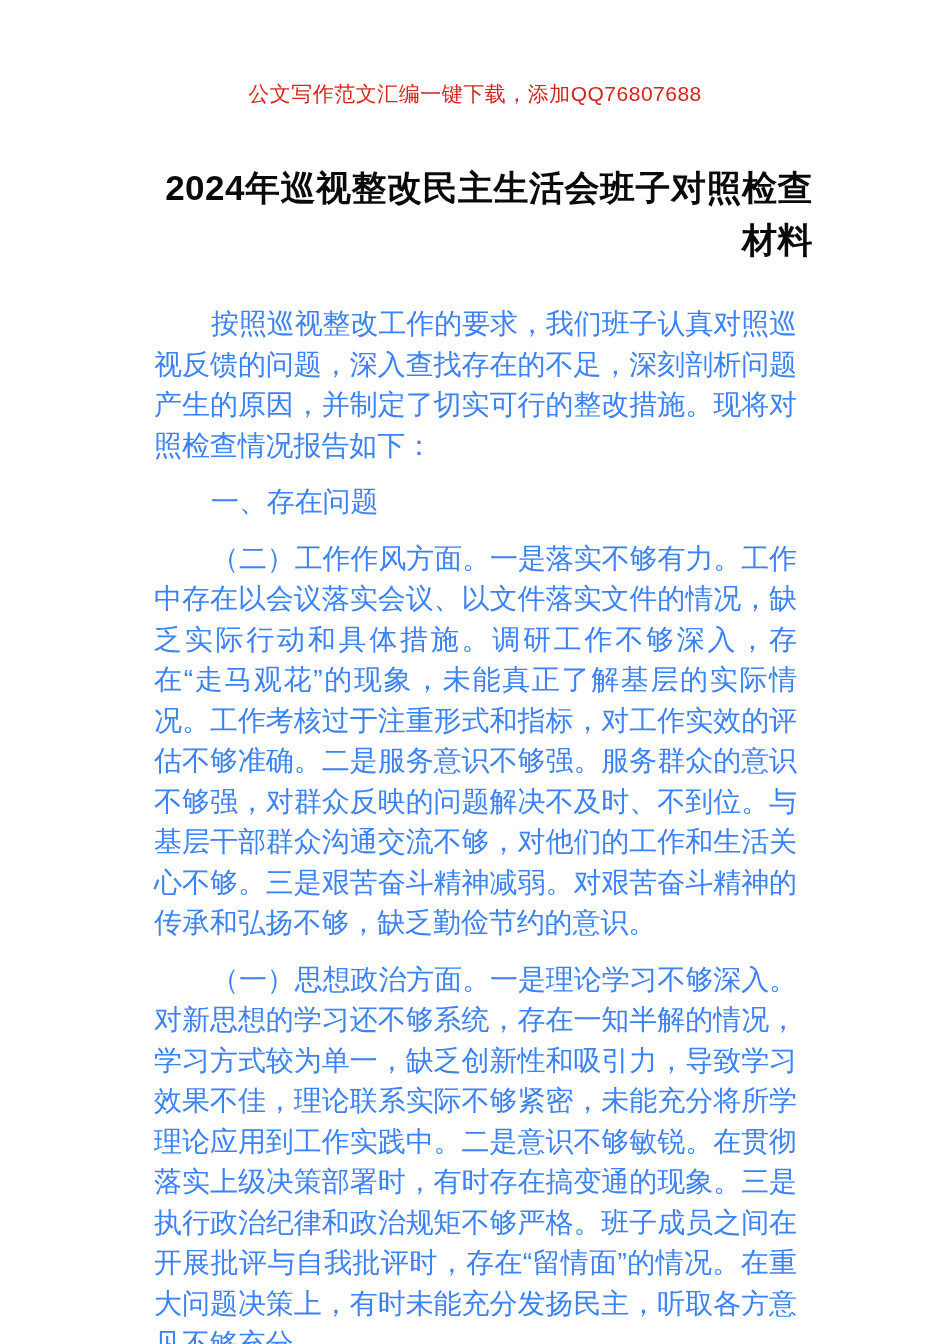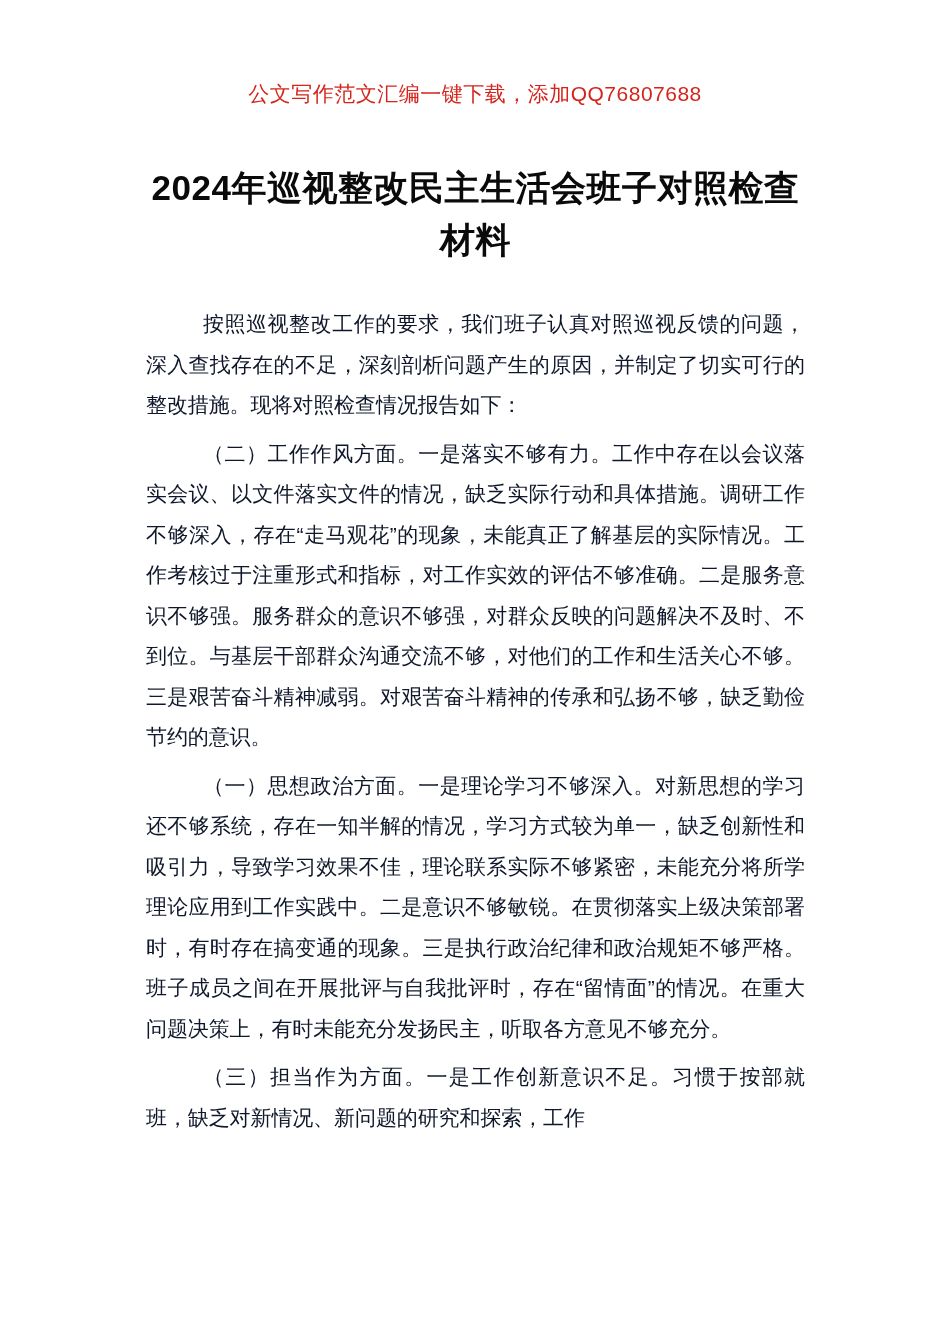--- a/index.html
+++ b/index.html
@@ -34,52 +34,53 @@
     top: 162px;
     left: 138px;
     width: 675px;
   }
   .doc-title {
     font-family: "Liberation Sans", "DejaVu Sans", sans-serif;
     font-weight: 700;
     font-size: 35px;
     line-height: 52px;
     color: #0a0a0a;
-    text-align: center;
+    text-align: right;
     letter-spacing: 0.5px;
     margin: 0 0 38px 0;
   }
   .para {
     font-family: "Liberation Sans", "DejaVu Sans", sans-serif;
-    font-size: 21px;
+    font-size: 28px;
     line-height: 40.5px;
-    color: #0f172a;
+    color: #3b82f6;
     text-align: justify;
     text-justify: inter-character;
-    margin: 8px;
+    margin: 16px;
     letter-spacing: -0.1px;
     text-indent: 57px;
   }
   .para + .para {
     margin-top: 0;
   }
 </style>
 </head>
 <body>
 
 <div class="page">
 
   <div class="watermark">公文写作范文汇编一键下载，添加QQ76807688</div>
 
   <div class="doc-body">
 
     <h1 class="doc-title">2024年巡视整改民主生活会班子对照检查材料</h1>
 
     <p class="para">按照巡视整改工作的要求，我们班子认真对照巡视反馈的问题，深入查找存在的不足，深刻剖析问题产生的原因，并制定了切实可行的整改措施。现将对照检查情况报告如下：</p>
 
+    <p class="para">一、存在问题</p>
 
     <p class="para">（二）工作作风方面。一是落实不够有力。工作中存在以会议落实会议、以文件落实文件的情况，缺乏实际行动和具体措施。调研工作不够深入，存在“走马观花”的现象，未能真正了解基层的实际情况。工作考核过于注重形式和指标，对工作实效的评估不够准确。二是服务意识不够强。服务群众的意识不够强，对群众反映的问题解决不及时、不到位。与基层干部群众沟通交流不够，对他们的工作和生活关心不够。三是艰苦奋斗精神减弱。对艰苦奋斗精神的传承和弘扬不够，缺乏勤俭节约的意识。</p>
 
     <p class="para">（一）思想政治方面。一是理论学习不够深入。对新思想的学习还不够系统，存在一知半解的情况，学习方式较为单一，缺乏创新性和吸引力，导致学习效果不佳，理论联系实际不够紧密，未能充分将所学理论应用到工作实践中。二是意识不够敏锐。在贯彻落实上级决策部署时，有时存在搞变通的现象。三是执行政治纪律和政治规矩不够严格。班子成员之间在开展批评与自我批评时，存在“留情面”的情况。在重大问题决策上，有时未能充分发扬民主，听取各方意见不够充分。</p>
 
     <p class="para">（三）担当作为方面。一是工作创新意识不足。习惯于按部就班，缺乏对新情况、新问题的研究和探索，工作</p>
 
   </div>
 </div>
 

